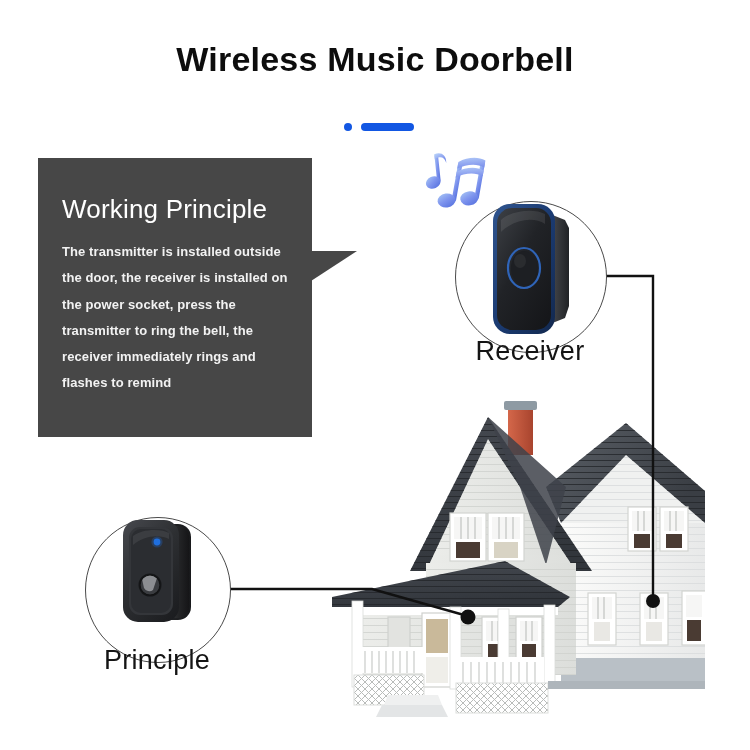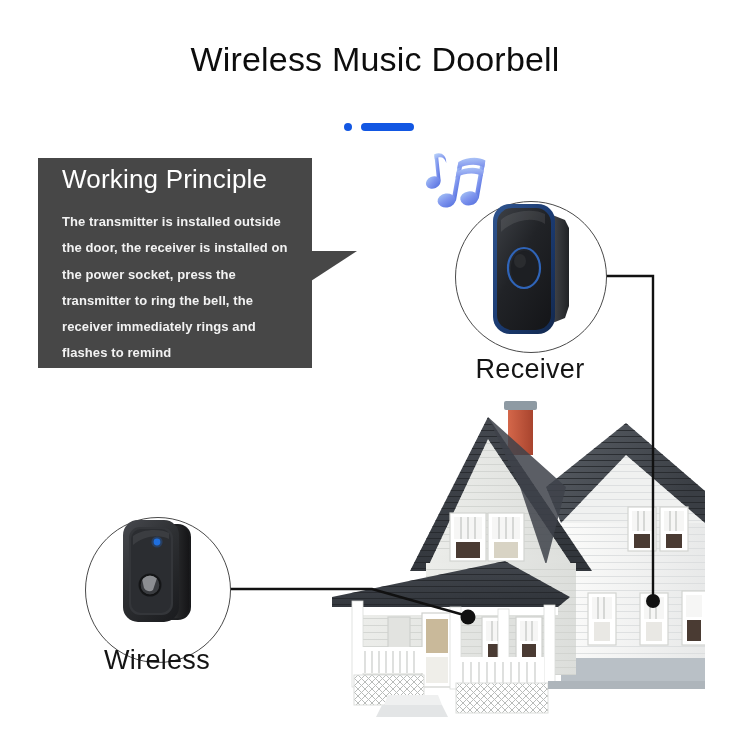--- a/index.html
+++ b/index.html
@@ -20,35 +20,35 @@
   }
 
   
   #page-title {
     position: absolute;
     left: 0;
     top: 40px;
     width: 750px;
     text-align: center;
     font-size: 34px;
-    font-weight: normal;
+    font-weight: bold;
     letter-spacing: 0.2px;
     color: #0d0d0d;
   }
 
   
   #principle-callout {
     position: absolute;
     left: 38px;
     top: 158px;
     width: 274px;
-    height: 210px;
+    height: 279px;
     background: #474747;
     box-sizing: border-box;
-    padding: 6px 22px 0 24px;
+    padding: 36px 22px 0 24px;
   }
   #principle-title {
     font-size: 26px;
     color: #ffffff;
     font-weight: normal;
     letter-spacing: 0.2px;
     margin-bottom: 14px;
   }
   #principle-body {
     font-size: 13px;
@@ -119,21 +119,21 @@
   #receiver-circle { left: 455px; top: 201px; width: 150px; height: 150px; }
   #launcher-circle { left: 85px; top: 517px; width: 144px; height: 144px; }
 
   .device-label {
     position: absolute;
     text-align: center;
     font-size: 27px;
     color: #141414;
     letter-spacing: 0.3px;
   }
-  #receiver-label { left: 430px; top: 354px; width: 200px; }
+  #receiver-label { left: 430px; top: 336px; width: 200px; }
   #launcher-label { left: 57px; top: 645px; width: 200px; }
 
   
   #receiver-device {
     position: absolute;
     left: 487px;
     top: 198px;
     width: 92px;
     height: 142px;
   }
@@ -465,15 +465,15 @@
 
       <circle cx="42" cy="24" r="3.4" fill="#1f6fe0"></circle>
       <circle cx="42" cy="24" r="5.6" fill="#1f6fe0" opacity="0.28"></circle>
 
       <circle cx="35" cy="67" r="11.5" fill="#17181a"></circle>
       <circle cx="35" cy="67" r="10" fill="#3a3c40"></circle>
       <path d="M27 61 A10 10 0 0 1 42 60 L38 72 A6 6 0 0 1 29 70 Z" fill="#cfd2d6" opacity="0.55"></path>
       <circle cx="35" cy="67" r="10" fill="none" stroke="#121314" stroke-width="1.2"></circle>
     </svg>
   </div>
-  <div id="launcher-label" class="device-label">Wireless</div>
+  <div id="launcher-label" class="device-label">Principle</div>
 
 </div>
 
 </body></html>

